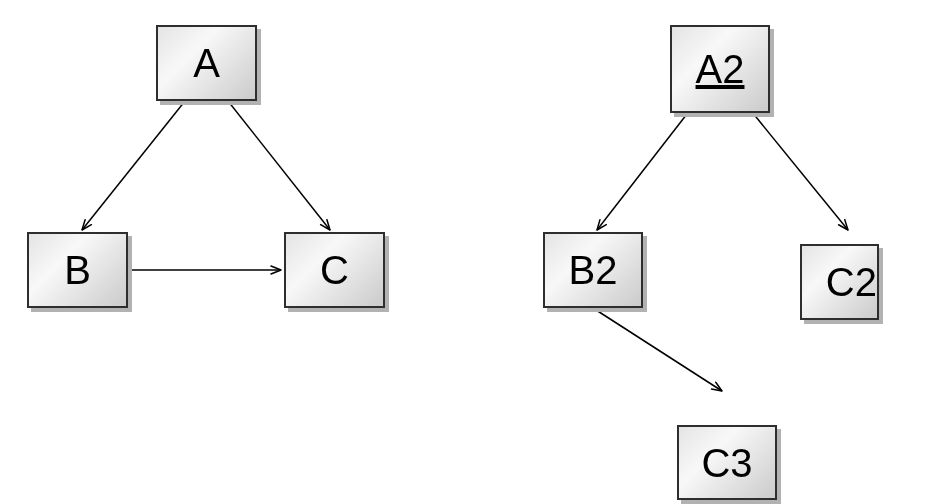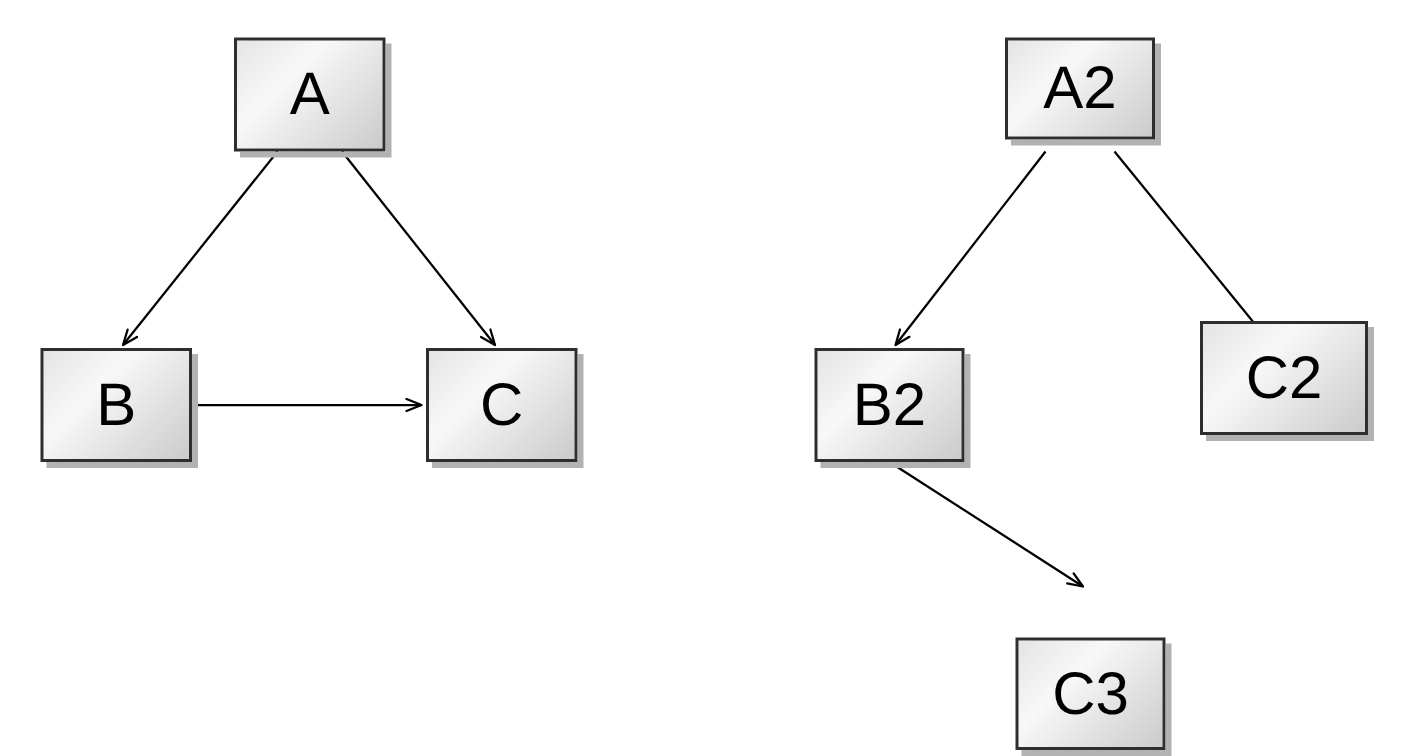--- a/index.html
+++ b/index.html
@@ -76,26 +76,26 @@
         <span class="node-label">A</span>
       </div>
       <div class="node" style="left: 27px; top: 232px; width: 101px; height: 76px;">
         <span class="node-label">B</span>
       </div>
       <div class="node" style="left: 284px; top: 232px; width: 101px; height: 76px;">
         <span class="node-label">C</span>
       </div>
     </div>
   <div class="graph-group">
-      <div class="node" style="left: 670px; top: 25px; width: 100px; height: 68px;">
+      <div class="node" style="left: 670px; top: 25px; width: 100px; height: 88px; text-decoration: underline;">
         <span class="node-label">A2</span>
       </div>
       <div class="node" style="left: 543px; top: 232px; width: 100px; height: 76px; text-align: center;">
         <span class="node-label">B2</span>
       </div>
-      <div class="node" style="left: 800px; top: 214px; width: 112px; height: 76px;">
+      <div class="node" style="left: 800px; top: 244px; width: 79px; height: 76px; justify-content: flex-end;">
         <span class="node-label">C2</span>
       </div>
       <div class="node" style="left: 677px; top: 393px; width: 100px; height: 75px; margin-top: 32px;">
         <span class="node-label">C3</span>
       </div>
     </div>
 </div>
 
 </body></html>

